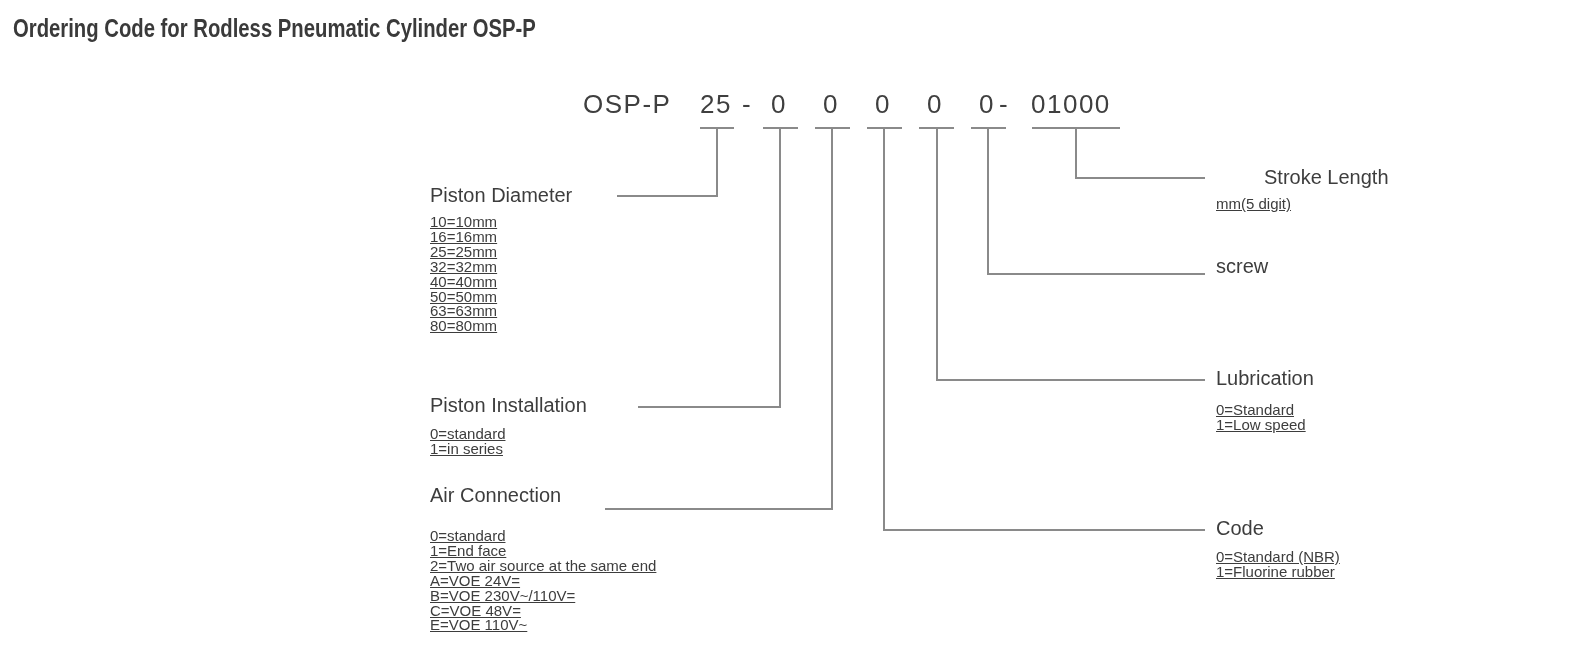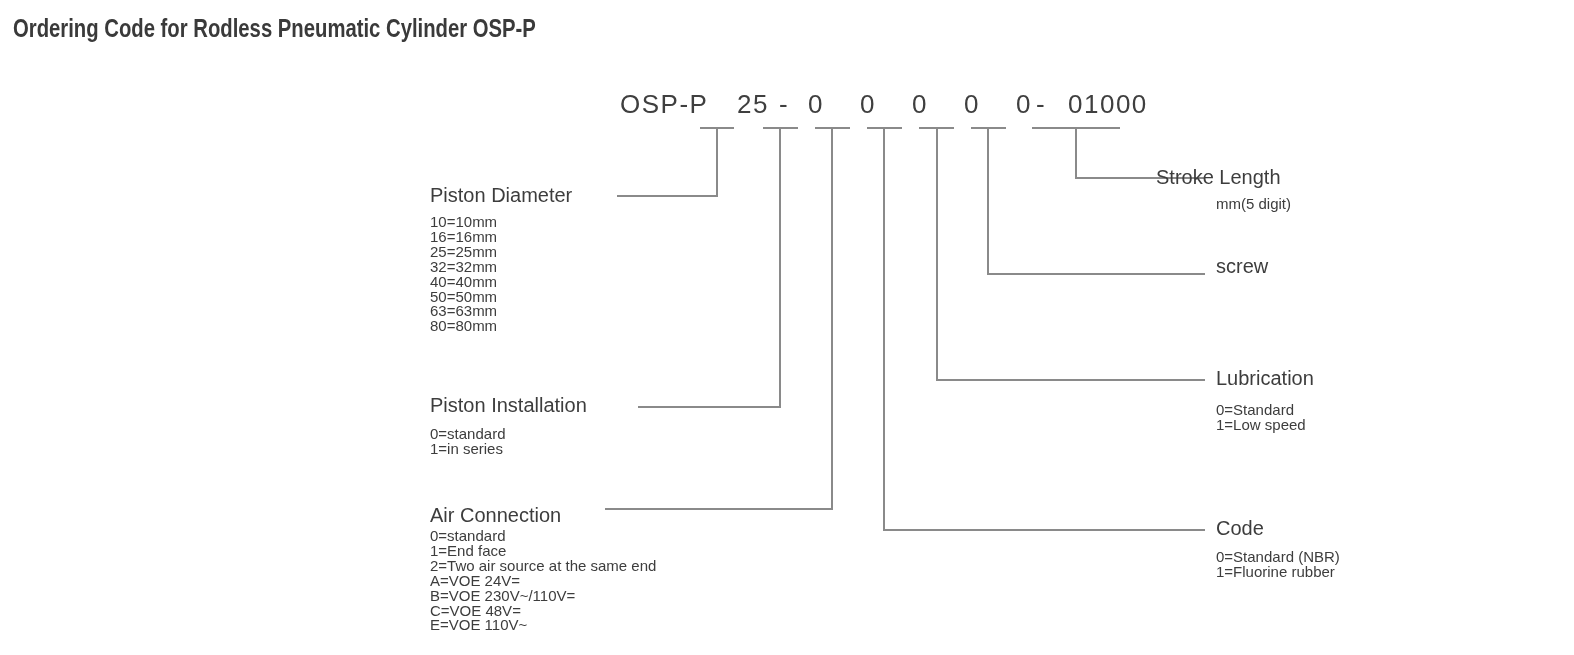--- a/index.html
+++ b/index.html
@@ -23,35 +23,35 @@
     transform-origin: left top;
     letter-spacing: 0px;
   }
   .code-token {
     top: 90px;
     font-size: 26px;
     line-height: 1.1;
     letter-spacing: 1.5px;
     color: #3f3f3f;
     white-space: nowrap;
-    margin-left: 37px;
   }
   .hline { position: absolute; height: 2px; background: #8a8a8a; }
   .vline { position: absolute; width: 2px; background: #8a8a8a; }
   .sec-title {
     font-size: 20px;
     line-height: 1;
     color: #3d3d3d;
     white-space: nowrap;
   }
   .sec-sub, .sec-options {
     font-size: 15px;
     line-height: 14.9px;
     color: #3d3d3d;
     white-space: pre-line;
+    text-decoration: underline;
   }
 </style>
 </head>
 <body>
 
 <div class="page">
 
   <div class="abs page-title">Ordering Code for Rodless Pneumatic Cylinder OSP-P</div>
 
   <span class="abs code-token" style="left:583px">OSP-P</span>
@@ -96,30 +96,30 @@
 32=32mm
 40=40mm
 50=50mm
 63=63mm
 80=80mm</div>
 
   <div class="abs sec-title" style="left:430px; top:395px">Piston Installation</div>
   <div class="abs sec-options" style="left:430px; top:427px">0=standard
 1=in series</div>
 
-  <div class="abs sec-title" style="left:430px; top:505px">Air Connection</div>
+  <div class="abs sec-title" style="left:430px; top:485px">Air Connection</div>
   <div class="abs sec-options" style="left:430px; top:529px">0=standard
 1=End face
 2=Two air source at the same end
 A=VOE 24V=
 B=VOE 230V~/110V=
 C=VOE 48V=
 E=VOE 110V~</div>
 
-  <div class="abs sec-title" style="left:1156px; top:167px">Stroke Length</div>
+  <div class="abs sec-title" style="left:1264px; top:167px">Stroke Length</div>
   <div class="abs sec-sub" style="left:1216px; top:197px">mm(5 digit)</div>
 
   <div class="abs sec-title" style="left:1216px; top:256px">screw</div>
 
   <div class="abs sec-title" style="left:1216px; top:368px">Lubrication</div>
   <div class="abs sec-options" style="left:1216px; top:403px">0=Standard
 1=Low speed</div>
 
   <div class="abs sec-title" style="left:1216px; top:518px">Code</div>
   <div class="abs sec-options" style="left:1216px; top:550px">0=Standard (NBR)

